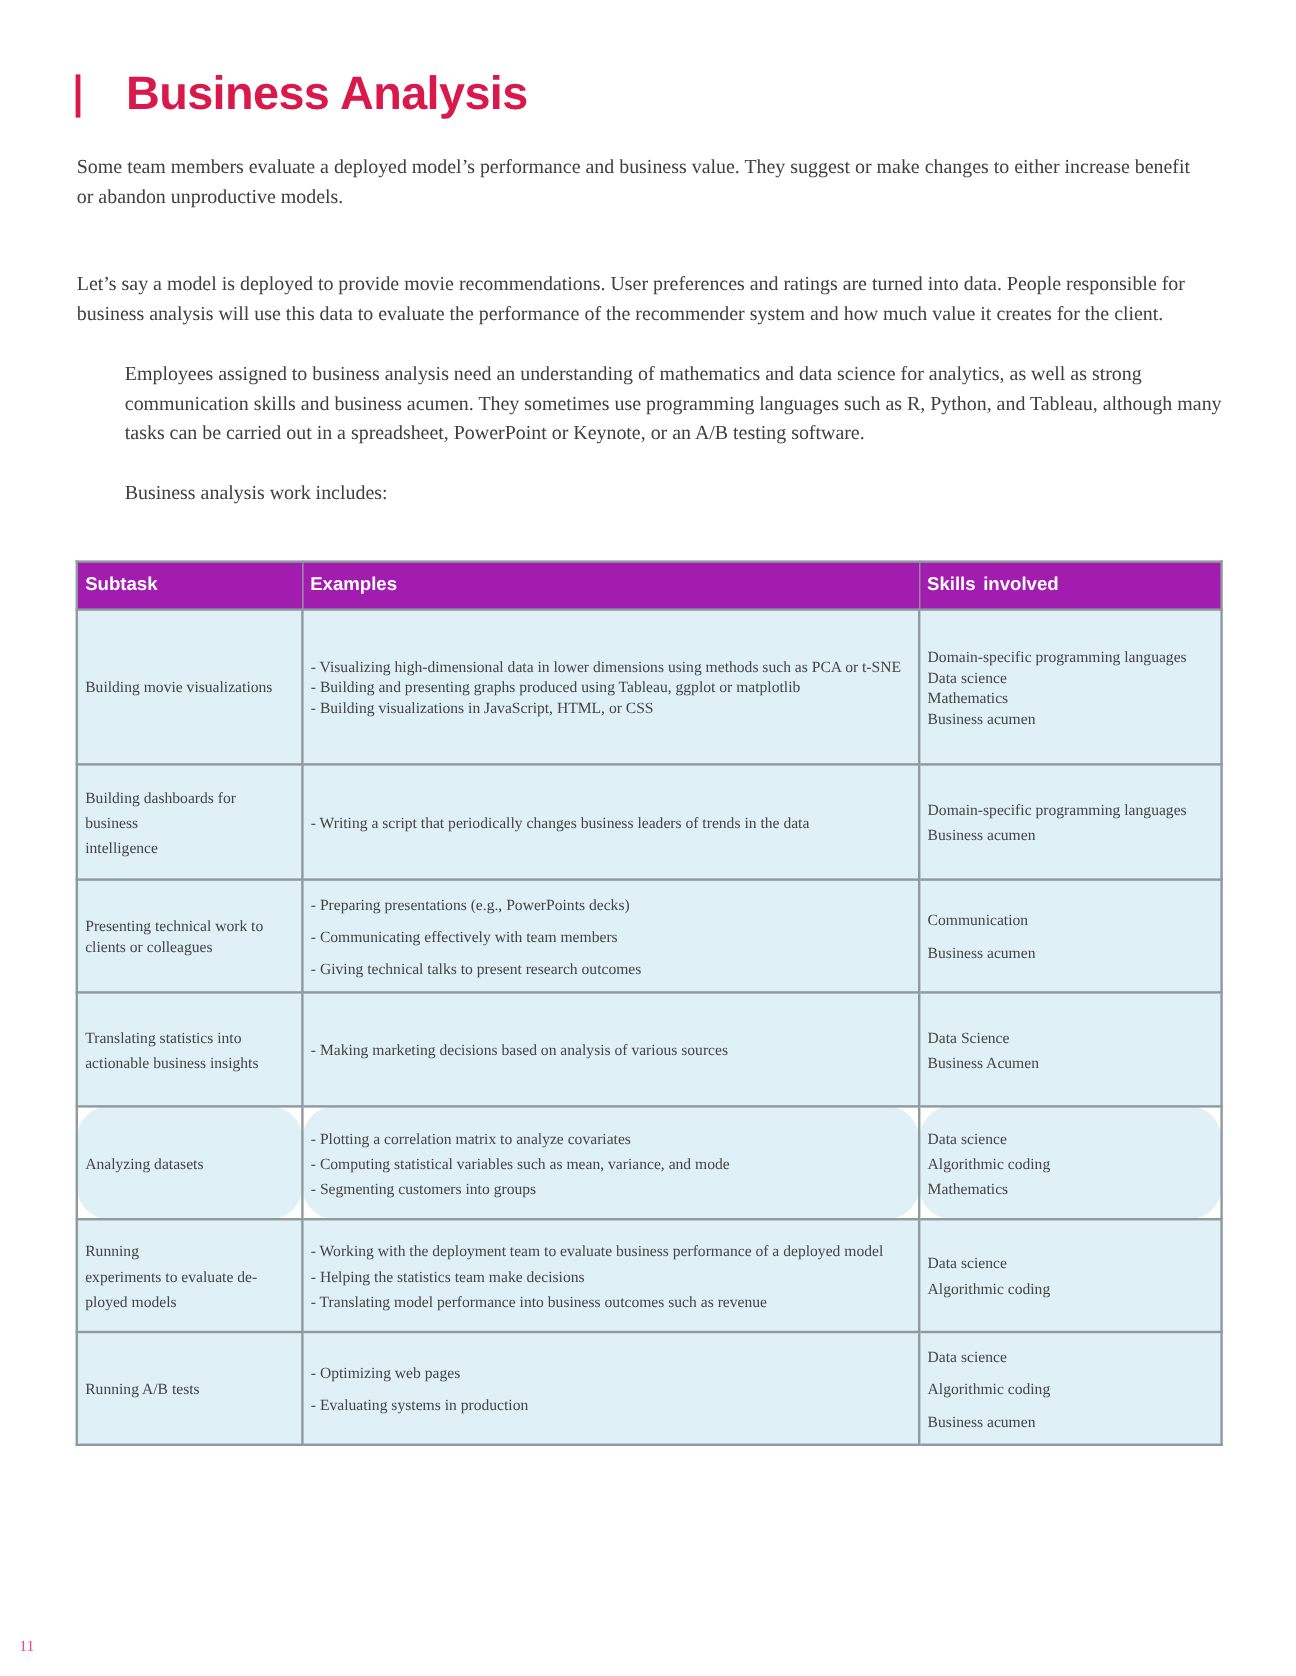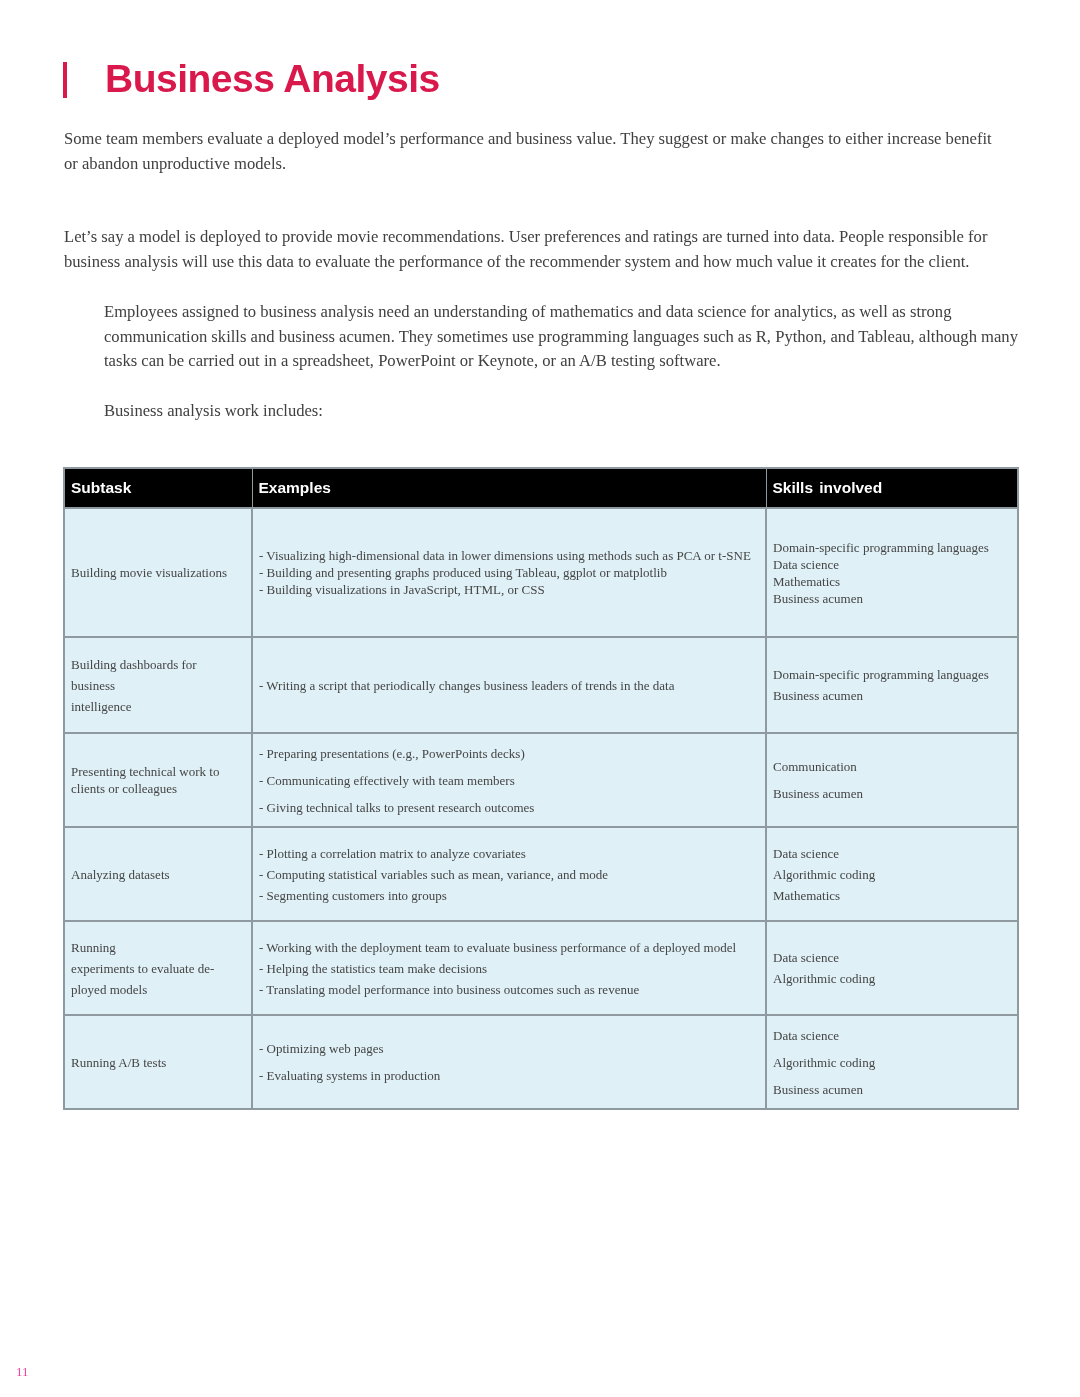--- a/index.html
+++ b/index.html
@@ -30,38 +30,38 @@
 
   table.work {
     position: absolute; left: 63px; top: 467px; width: 954px;
     border-collapse: collapse; table-layout: fixed;
     border: 2px solid #8f9aa0;
   }
   table.work col.c1 { width: 188px; }
   table.work col.c2 { width: 514px; }
   table.work col.c3 { width: 252px; }
   table.work th {
-    background: #000000; color: #ffffff; text-align: left;
+    background: #a21caf; color: #ffffff; text-align: left;
     font-family: "Liberation Sans", "DejaVu Sans", sans-serif;
     font-weight: bold; font-size: 15.5px; height: 38px; padding: 0 6px;
     border-left: 1px solid #8f9aa0; border-right: 1px solid #8f9aa0;
     word-spacing: 2px;
   }
   table.work td {
     background: #dff0f6; vertical-align: middle;
     font-size: 13px; line-height: 17px; color: #454545;
     border: 2px solid #8f9aa0; padding: 0 6px;
   }
   td .line { display: block; }
   td.ex .line { padding-left: 9px; text-indent: -9px; }
   tr.r1 td { height: 127px; }
   tr.r2 td { height: 94px; }
   tr.r3 td { height: 92px; }
   tr.r4 td { height: 93px; }
-  tr.r5 td { height: 92px; }
+  tr.r5 td { height: 92px; border-radius: 27px; }
   tr.r6 td { height: 92px; }
   tr.r7 td { height: 92px; }
   tr.spaced td { line-height: 21px; }
   tr.spaced2 td.ex .line, tr.spaced2 td.sk .line { line-height: 27px; }
 
   .page-num {
     position: absolute; left: 16px; top: 1364px;
     font-size: 13px; color: #ec4899;
   }
 </style>
@@ -128,20 +128,33 @@
         <td class="ex">
           <span class="line">- Preparing presentations (e.g., PowerPoints decks)</span>
           <span class="line">- Communicating effectively with team members</span>
           <span class="line">- Giving technical talks to present research outcomes</span>
         </td>
         <td class="sk">
           <span class="line">Communication</span>
           <span class="line">Business acumen</span>
         </td>
       </tr>
+      <tr class="r4 spaced">
+        <td class="sub">
+          <span class="line">Translating statistics into</span>
+          <span class="line">actionable business insights</span>
+        </td>
+        <td class="ex">
+          <span class="line">- Making marketing decisions based on analysis of various sources</span>
+        </td>
+        <td class="sk">
+          <span class="line">Data Science</span>
+          <span class="line">Business Acumen</span>
+        </td>
+      </tr>
       <tr class="r5 spaced">
         <td class="sub">
           <span class="line">Analyzing datasets</span>
         </td>
         <td class="ex">
           <span class="line">- Plotting a correlation matrix to analyze covariates</span>
           <span class="line">- Computing statistical variables such as mean, variance, and mode</span>
           <span class="line">- Segmenting customers into groups</span>
         </td>
         <td class="sk">

